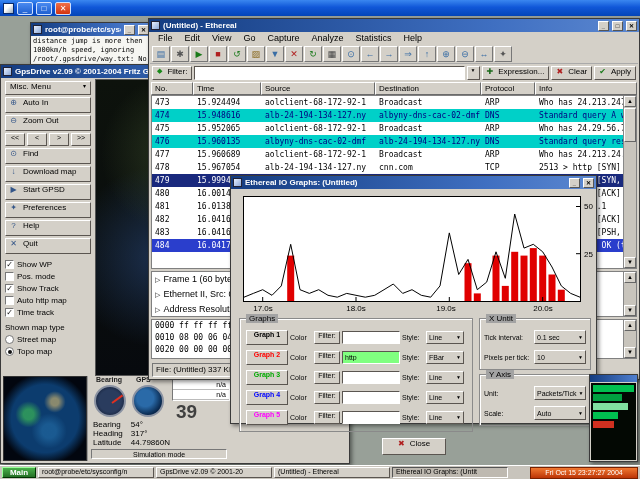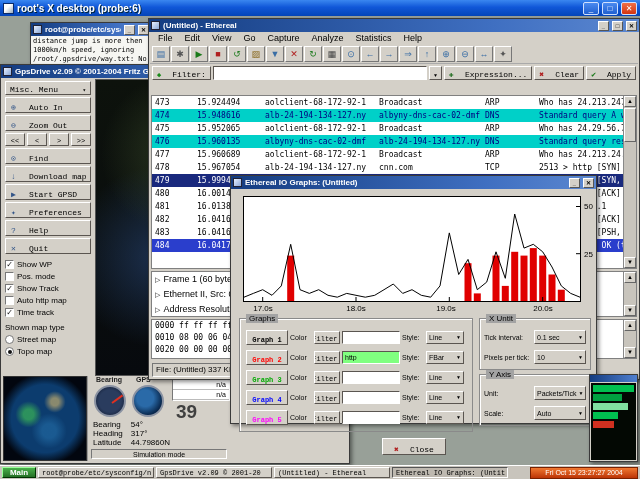--- a/index.html
+++ b/index.html
@@ -19,21 +19,21 @@
   
   .win { position:absolute; background:#d4d0c8; border:1px solid #3a3a3a; box-shadow:2px 2px 4px rgba(0,0,0,.45); }
   .tbar { height:13px; background:linear-gradient(90deg,#143c80,#3f6fc1 70%,#5b87d0); color:#fff; font-size:8px; font-weight:bold;
     display:flex; align-items:center; gap:3px; padding:0 2px; white-space:nowrap; overflow:hidden; }
   .ticon { width:9px; height:9px; background:linear-gradient(135deg,#e8f0ff,#8aa8d8); border:1px solid #223; flex:none; }
   .ttl { flex:1; overflow:hidden; }
   .tb { width:11px; height:10px; background:#d4d0c8; border:1px solid; border-color:#fff #555 #555 #fff; color:#000;
     font-size:6px; line-height:8px; text-align:center; flex:none; }
 
   .btn { background:#d4d0c8; border:1px solid; border-color:#fff #5a5550 #5a5550 #fff; font-size:9px; color:#000;
-    display:flex; align-items:flex-end; justify-content:center; gap:11px; white-space:nowrap; overflow:hidden;font-family:Liberation Mono, monospace; }
+    display:flex; align-items:flex-start; justify-content:center; gap:5px; white-space:nowrap; overflow:hidden; }
   .entry { background:#fff; border:1px solid; border-color:#5a5550 #fff #fff #5a5550; font-size:9px; font-family:inherit; padding:0 2px; color:#000; }
   .combo { background:#d4d0c8; border:1px solid; border-color:#fff #5a5550 #5a5550 #fff; display:flex; align-items:center;
     justify-content:space-between; padding:0 2px; font-size:7px; height:14px; overflow:hidden; }
   .combo::after { content:"▼"; font-size:5px; margin-left:2px; }
   .frame { position:absolute; border:1px solid #8a8a8a; box-shadow:1px 1px 0 #fff inset; }
   .frame-label { position:absolute; top:-5px; left:6px; background:#a3a3a3; padding:0 3px; font-size:8px; }
 
   
   .term { left:30px; top:22px; width:122px; height:86px; }
   .term-body { height:71px; background:#f6f6f2; font-family:"DejaVu Sans Mono", monospace; font-size:7px; line-height:9px;
@@ -163,21 +163,20 @@
   .clock { width:108px; height:12px; background:linear-gradient(#f07830,#bc3406); color:#fff; font-size:7px;
     display:flex; align-items:center; justify-content:center; flex:none; border:1px solid #7a2000; }
 </style>
 </head>
 <body>
 
 <div class="screen">
 
   <div class="xp-bar">
     <span class="xp-icon"></span>
-    <span class="xp-title">root's X desktop (probe:6)</span>
     <span class="xp-btn">_</span>
     <span class="xp-btn">□</span>
     <span class="xp-btn close">✕</span>
   </div>
 
   <div class="win term">
     <div class="tbar">
       <span class="ticon"></span>
       <span class="ttl">root@probe/etc/sysconfig/network-scripts</span>
       <span class="tb">_</span>
@@ -376,20 +375,29 @@
       </div>
       <div class="btn act">
         <span class="icx">✖</span>
         <span>Clear</span>
       </div>
       <div class="btn act">
         <span class="ick">✔</span>
         <span>Apply</span>
       </div>
     </div>
+    <div class="e-cols">
+
+    <span class="colh">No.</span>
+        <span class="colh">Time</span>
+        <span class="colh">Source</span>
+        <span class="colh">Destination</span>
+        <span class="colh">Protocol</span>
+        <span class="colh">Info</span>
+      </div>
     <div class="pane e-plist">
 
       <div class="vscroll">
         <div class="varr">▲</div>
         <div class="vthumb"></div>
         <div class="varr down">▼</div>
       </div>
     <div class="prow">
           <span>473</span>
           <span>15.924494</span>

